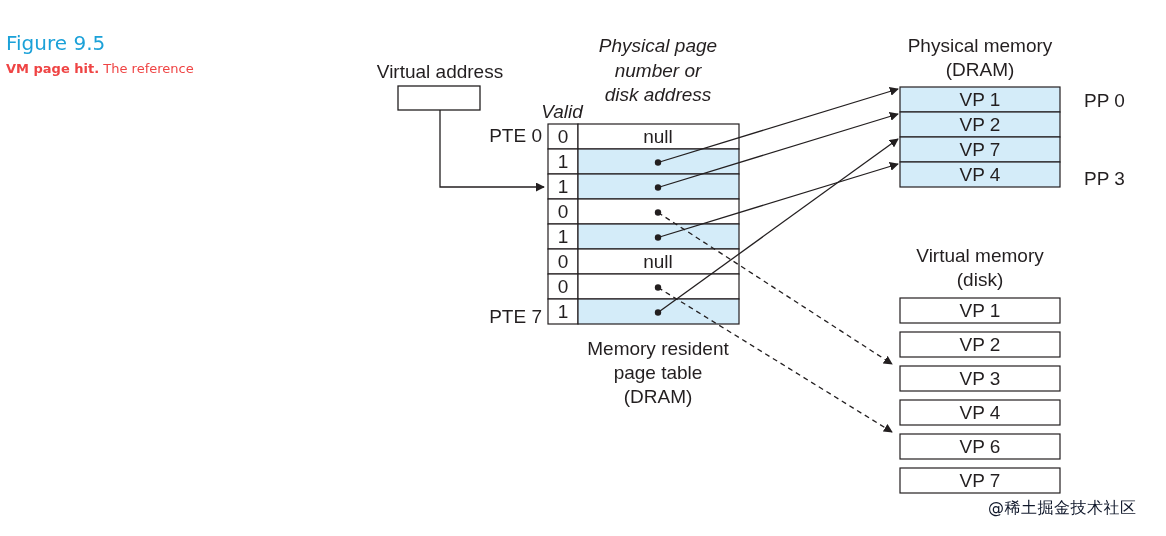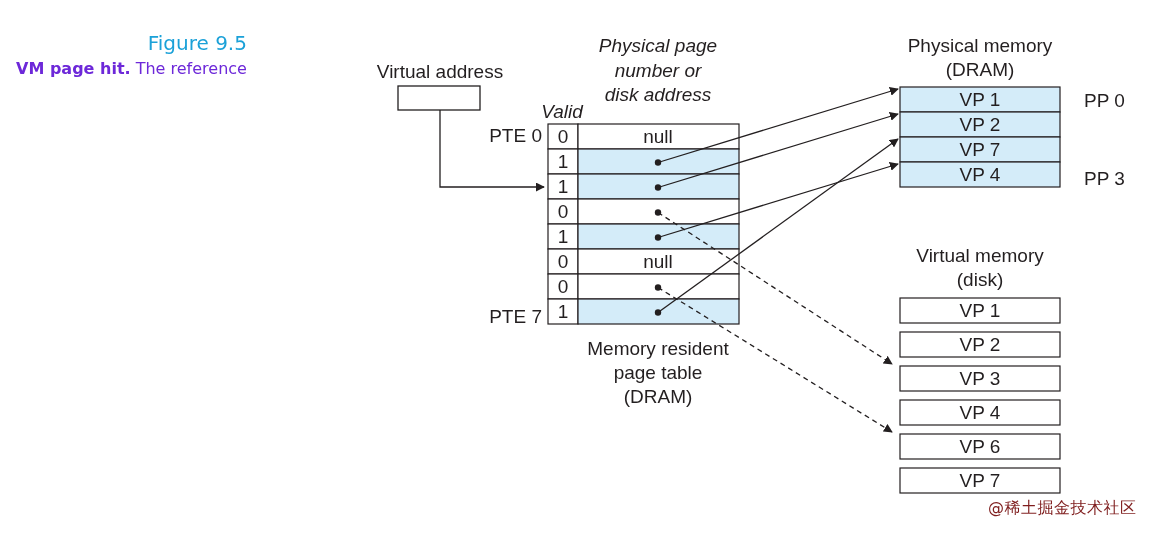--- a/index.html
+++ b/index.html
@@ -1,24 +1,24 @@
 <!DOCTYPE html>
 <html><head>
   <meta charset="utf-8">
   <style>
     html, body { margin: 0; padding: 0; background: #ffffff; }
     body { width: 1166px; height: 536px; position: relative; overflow: hidden;
            font-family: "Liberation Sans", sans-serif; color: #231f20; }
-    .caption { position: absolute; left: 16px; top: 30px; font-family: "DejaVu Sans", sans-serif; text-align: right; }
+    .caption { position: absolute; left: 6px; top: 30px; font-family: "DejaVu Sans", sans-serif; }
     .fig-num { color: #1ba1d8; font-size: 20px; line-height: 26px; }
-    .fig-text { font-size: 16px; line-height: 25px; color: #6d28d9; }
+    .fig-text { font-size: 13px; line-height: 25px; color: #ef4444; }
     .fig-text b { font-weight: bold; }
     svg { position: absolute; left: 0; top: 0; }
     svg text { font-family: "Liberation Sans", sans-serif; fill: #231f20; }
-    .watermark { position: absolute; left: 988px; top: 498px; font-size: 16px; color: #7f1d1d;
+    .watermark { position: absolute; left: 988px; top: 498px; font-size: 16px; color: #0f172a;
                  font-family: "DejaVu Sans", sans-serif; letter-spacing: 0.5px; }
   </style>
 </head>
 <body>
 
 <div class="caption">
   <div class="fig-num">Figure 9.5</div>
   <div class="fig-text">
     <b>VM page hit.</b><span> The reference</span><br>
   </div>

